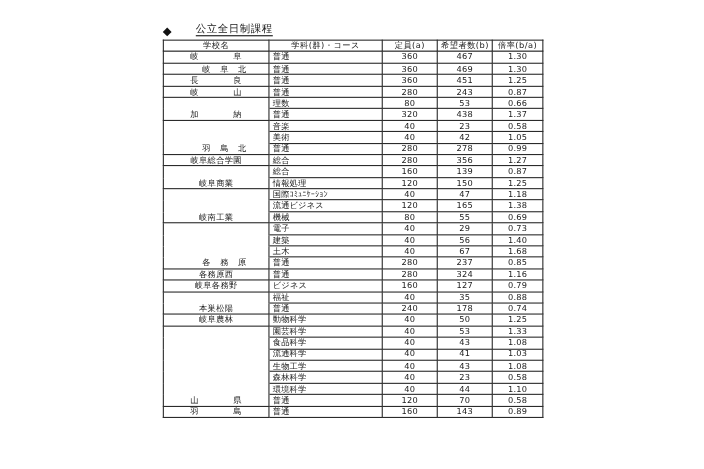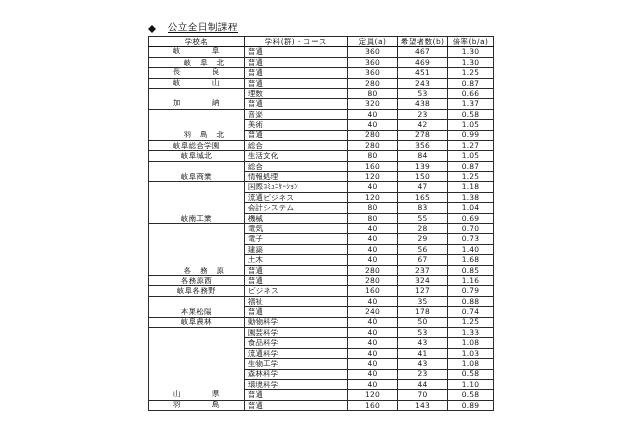--- a/index.html
+++ b/index.html
@@ -22,21 +22,21 @@
     height: 426px;
   }
 
   
   .doc-heading {
     position: absolute;
     left: 148px;
     top: 21px;
     display: flex;
     align-items: center;
-    gap: 12px;
+    gap: 22px;
     font-size: 9.5px;
     line-height: 11px;
     white-space: nowrap;
   }
   .bullet-diamond {
     width: 0;
     height: 0;
     border: 4px solid transparent;
     border-bottom-color: #111;
     position: relative;
@@ -92,21 +92,21 @@
     font-weight: normal;
     font-size: 7.5px;
     letter-spacing: 0.4px;
   }
 
   
   td.school {
     text-align: center;
     letter-spacing: 0.3px;
   }
-  td.school.sp2 { letter-spacing: 5.5px; padding-left: 8px; font-family: Liberation Mono, monospace; }
+  td.school.sp2 { letter-spacing: 5.5px; padding-left: 8px; }
   td.school.sp3 { letter-spacing: 3.2px; padding-left: 21px; }
   td.school.blank { border-top-color: transparent; border-bottom-color: transparent; }
 
   td.course {
     text-align: left;
     letter-spacing: 0.1px;
     padding-left: 4px;
     margin-top: 10px;
   }
   td.num {
@@ -213,27 +213,20 @@
           <td class="num">278</td>
           <td class="num">0.99</td>
         </tr>
         <tr class="group-start">
           <td class="school ">岐阜総合学園</td>
           <td class="course">総合</td>
           <td class="num">280</td>
           <td class="num">356</td>
           <td class="num">1.27</td>
         </tr>
-        <tr class="group-start">
-          <td class="school ">岐阜城北</td>
-          <td class="course">生活文化</td>
-          <td class="num">80</td>
-          <td class="num">84</td>
-          <td class="num">1.05</td>
-        </tr>
         <tr>
           <td class="school blank"></td>
           <td class="course">総合</td>
           <td class="num">160</td>
           <td class="num">139</td>
           <td class="num">0.87</td>
         </tr>
         <tr class="group-start">
           <td class="school ">岐阜商業</td>
           <td class="course">情報処理</td>
@@ -248,43 +241,29 @@
           <td class="num">47</td>
           <td class="num">1.18</td>
         </tr>
         <tr>
           <td class="school blank"></td>
           <td class="course">流通ビジネス</td>
           <td class="num">120</td>
           <td class="num">165</td>
           <td class="num">1.38</td>
         </tr>
-        <tr>
-          <td class="school blank"></td>
-          <td class="course">会計システム</td>
-          <td class="num">80</td>
-          <td class="num">83</td>
-          <td class="num">1.04</td>
-        </tr>
         <tr class="group-start">
           <td class="school ">岐南工業</td>
           <td class="course">機械</td>
           <td class="num">80</td>
           <td class="num">55</td>
           <td class="num">0.69</td>
         </tr>
         <tr>
           <td class="school blank"></td>
-          <td class="course">電気</td>
-          <td class="num">40</td>
-          <td class="num">28</td>
-          <td class="num">0.70</td>
-        </tr>
-        <tr>
-          <td class="school blank"></td>
           <td class="course">電子</td>
           <td class="num">40</td>
           <td class="num">29</td>
           <td class="num">0.73</td>
         </tr>
         <tr>
           <td class="school blank"></td>
           <td class="course">建築</td>
           <td class="num">40</td>
           <td class="num">56</td>

